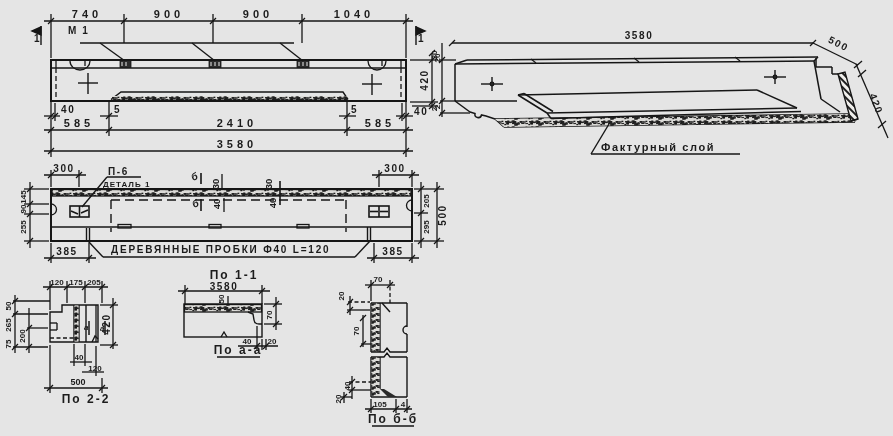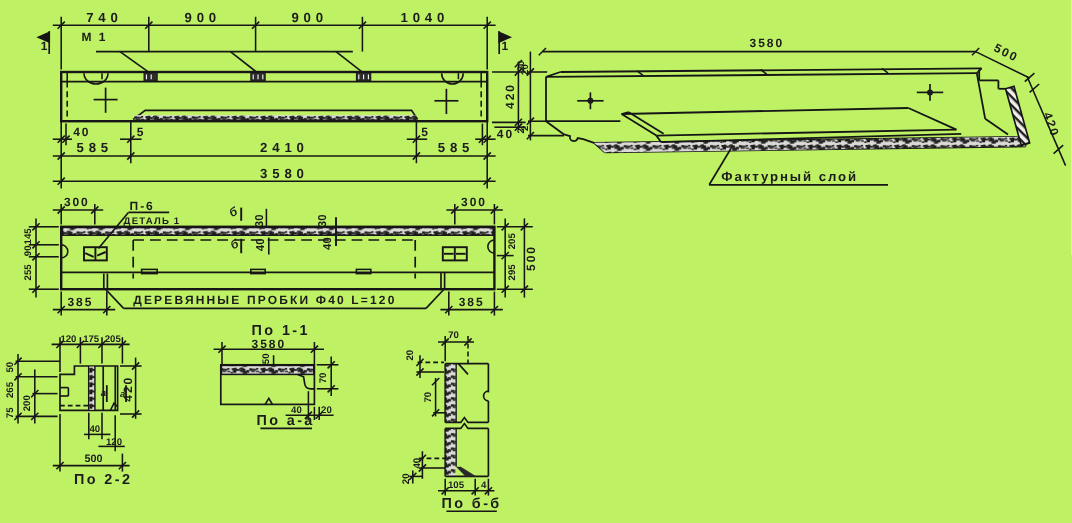--- a/index.html
+++ b/index.html
@@ -1,16 +1,16 @@
 <!DOCTYPE html>
 <html><head>
 <meta charset="utf-8">
 <style>
 html,body{margin:0;padding:0;background:#ffffff;}
-#page{position:relative;width:893px;height:436px;background:#bef264;overflow:hidden;}
+#page{position:relative;width:893px;height:436px;background:#e5e5e5;overflow:hidden;}
 svg{position:absolute;left:0;top:0;}
 text{font-family:"Liberation Sans",sans-serif;font-weight:bold;fill:#1c1c1c;}
 .d{font-size:10px;letter-spacing:1.6px;}
 .dw{font-size:11px;letter-spacing:4px;}
 .s{font-size:8px;}
 .cap{font-size:12px;letter-spacing:2px;}
 </style>
 </head>
 <body>
 <div id="page">

